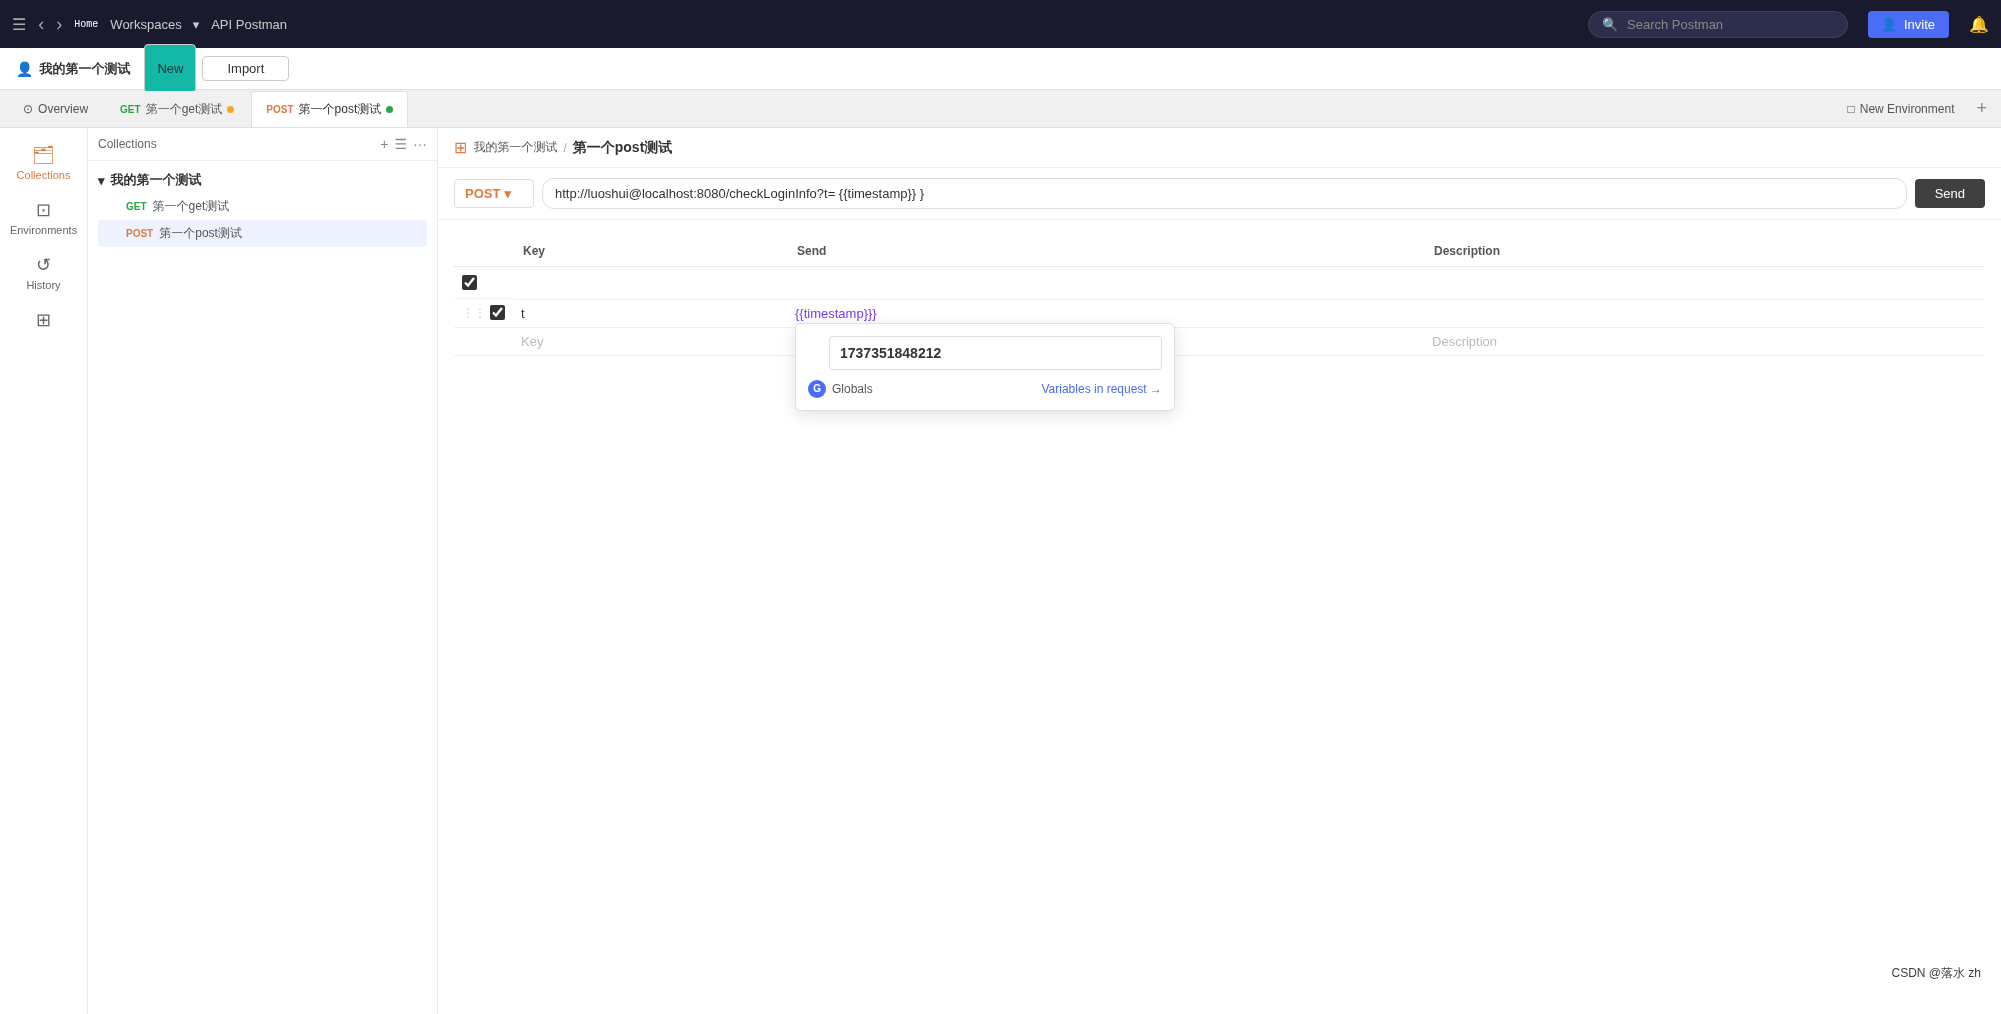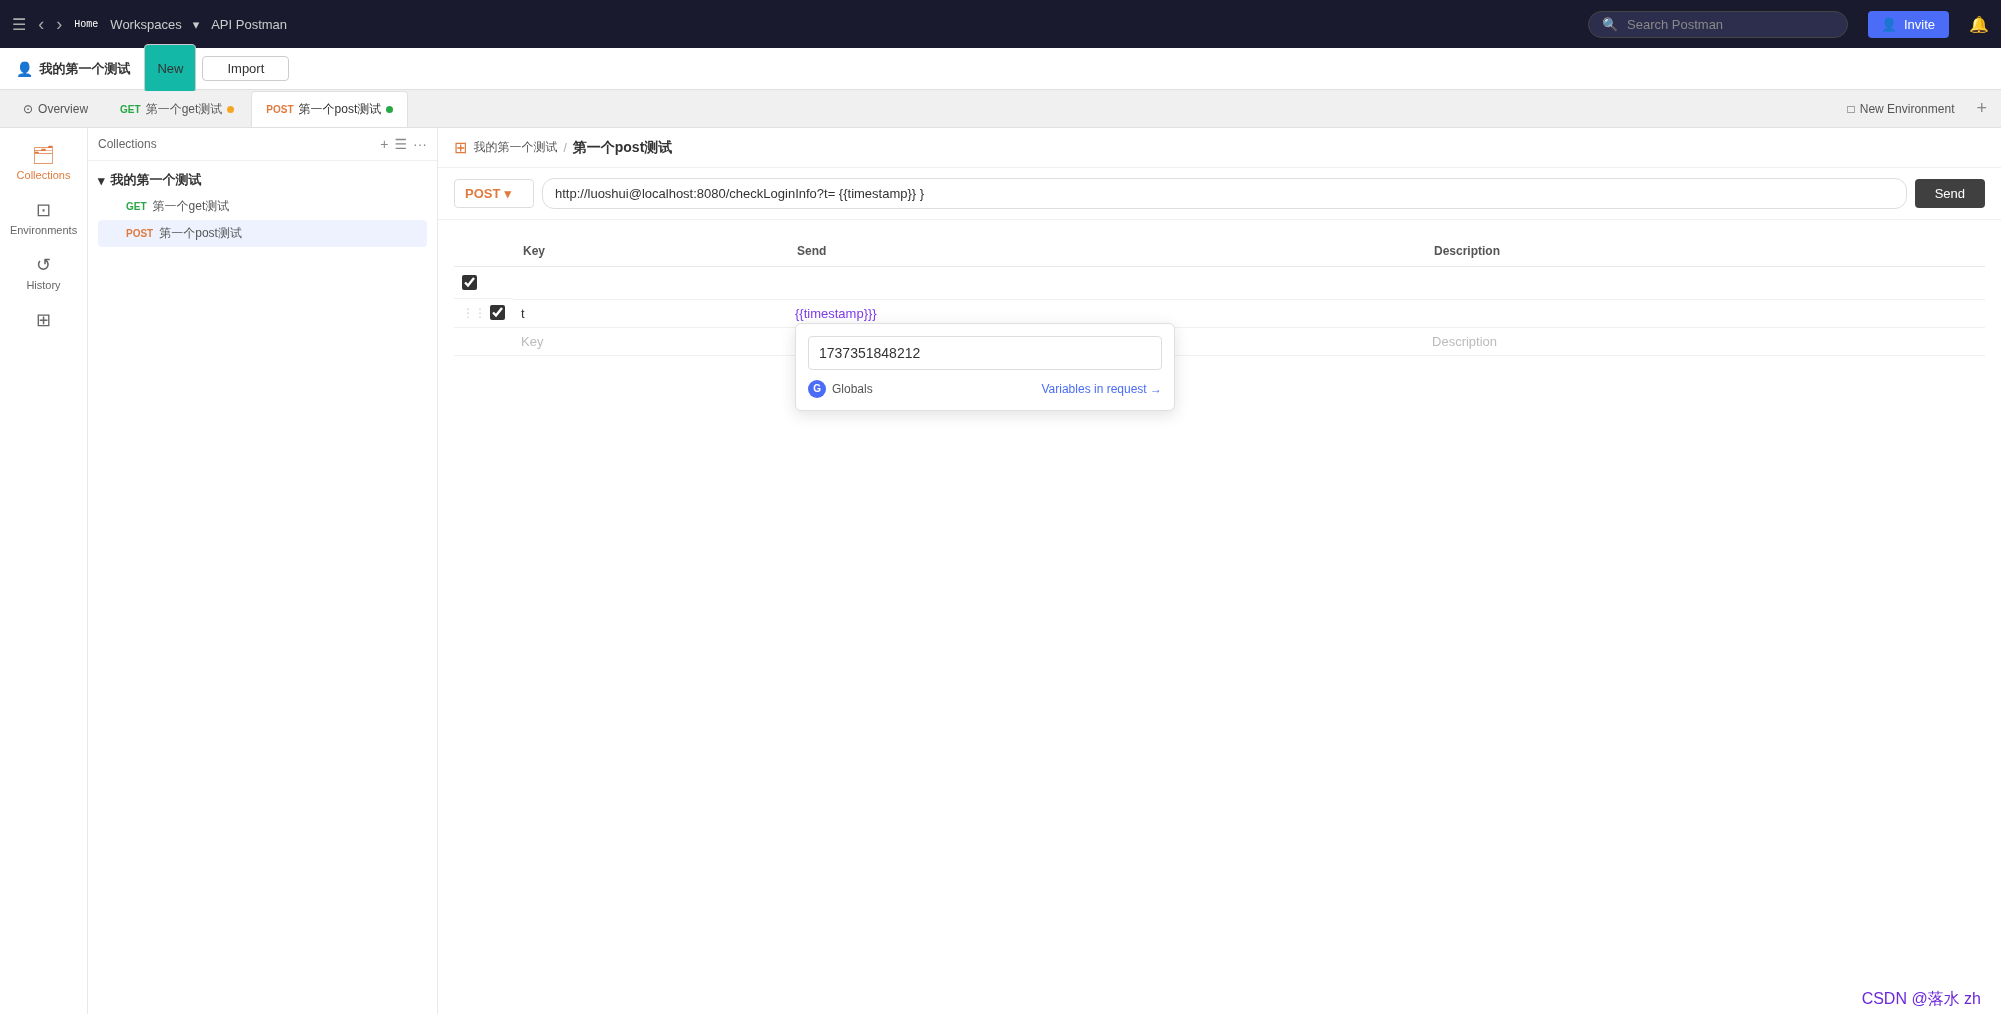--- a/index.html
+++ b/index.html
@@ -106,31 +106,31 @@
 
     .checkbox { width: 15px; height: 15px; accent-color: #333; }
     .drag-handle { color: #ccc; font-size: 12px; cursor: grab; }
     .key-cell { color: #333; }
     .val-cell-orange { color: #7c3aed; font-weight: 500; }
 
     
     .tooltip-popup {
       background: #fff; border: 1px solid #e0e0e0; border-radius: 6px; padding: 12px; box-shadow: 0 4px 16px rgba(0,0,0,0.12); width: 380px; margin-top: 4px;
     }
-    .tooltip-value { font-size: 14px; font-weight: 400; color: #333; padding: 8px 10px; border: 1px solid #ddd; border-radius: 4px; margin-bottom: 10px; }
+    .tooltip-value { font-size: 14px; font-weight: 700; color: #333; padding: 8px 10px; border: 1px solid #ddd; border-radius: 4px; margin-bottom: 10px; margin-left: 21px; }
     .tooltip-row { display: flex; align-items: center; gap: 8px; font-size: 12px; color: #555; justify-content: space-between; }
     .tooltip-globals { display: flex; align-items: center; gap: 6px; }
     .globals-g { display: inline-flex; align-items: center; justify-content: center; width: 18px; height: 18px; border-radius: 50%; background: #4a6cf7; color: #fff; font-size: 10px; font-weight: 700; }
     .tooltip-link { color: #4a6cf7; cursor: pointer; }
 
     
     .key-placeholder { color: #bbb; font-style: normal; }
 
     
-    .watermark { position: fixed; bottom: 4px; right: 20px; font-size: 16px; color: #6d28d9; }
+    .watermark { position: fixed; bottom: 32px; right: 20px; font-size: 12px; color: #404040; }
   </style>
 </head>
 <body>
 
 <div class="topbar">
   <span class="topbar-hamburger">☰</span>
   <button class="topbar-nav-btn">‹</button>
   <button class="topbar-nav-btn">›</button>
   <span class="topbar-home">Home</span>
   <span class="topbar-workspaces">

